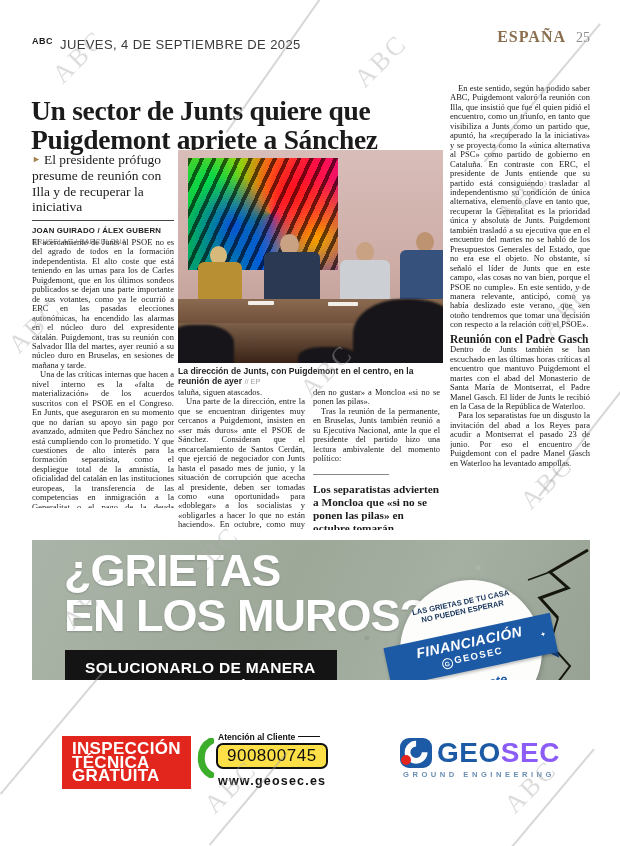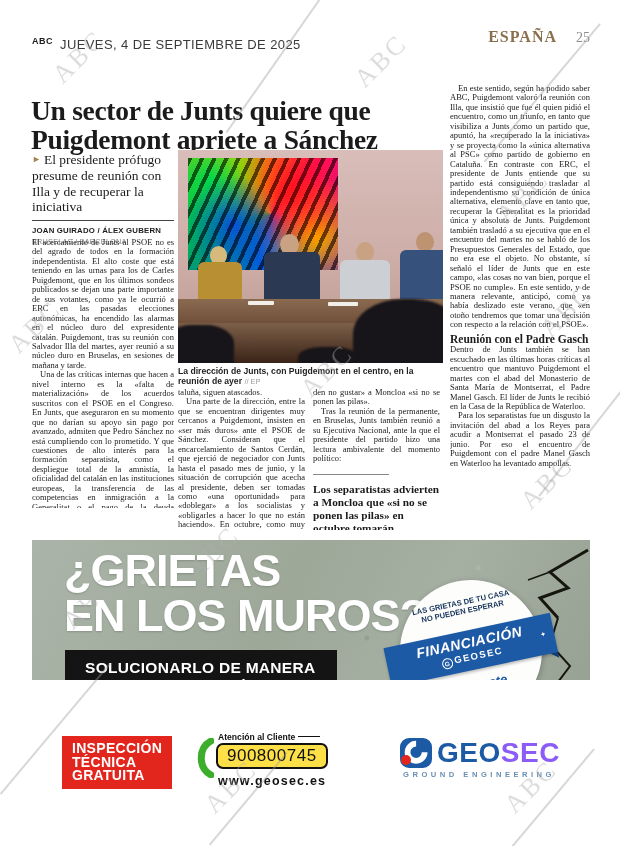--- a/index.html
+++ b/index.html
@@ -9,21 +9,21 @@
   
   .wm{position:absolute;font-family:"Liberation Serif",serif;font-size:26px;letter-spacing:3px;
       color:#aeaeae;opacity:.42;transform:rotate(-45deg);pointer-events:none;white-space:nowrap;}
   .wline{position:absolute;height:1.5px;background:#9a9a9a;opacity:.4;pointer-events:none;}
 
   
   .hdr-brand{position:absolute;left:32px;top:36px;font-family:"Liberation Sans",sans-serif;
              font-size:9px;font-weight:bold;letter-spacing:.5px;}
   .hdr-date{position:absolute;left:60px;top:37px;font-family:"Liberation Sans",sans-serif;
             font-size:13px;color:#3a3a3a;letter-spacing:.4px;}
-  .hdr-right{position:absolute;right:30px;top:28px;display:flex;align-items:baseline;gap:19px;}
+  .hdr-right{position:absolute;right:30px;top:28px;display:flex;align-items:baseline;gap:10px;}
   .hdr-section{font-size:16px;font-weight:bold;letter-spacing:1px;color:#8a6e4d;}
   .hdr-pagenum{font-size:14px;color:#8d8d8d;}
 
   
   .headline{position:absolute;left:31px;top:78px;width:430px;font-size:27.5px;line-height:29px;
             font-weight:bold;letter-spacing:-.3px;}
   .standfirst{position:absolute;left:32px;top:152px;width:146px;font-size:13.5px;line-height:15.8px;
               font-weight:500;}
   .standfirst .arrow{color:#a5824f;font-size:9px;vertical-align:2px;margin-right:3px;}
   .bylinebox{position:absolute;left:32px;top:220px;width:142px;border-top:1px solid #444;padding-top:5px;
@@ -101,21 +101,21 @@
   .rib-geo{font-size:9.5px;font-weight:bold;letter-spacing:1.5px;margin-top:1px;}
   .rib-geo .gicon{display:inline-block;width:9px;height:9px;border:1.4px solid #fff;border-radius:50%;
                   font-size:6.5px;line-height:9px;vertical-align:-1px;margin-right:2px;letter-spacing:0;}
   .rib-star{position:absolute;right:8px;top:16px;font-size:7px;color:#fff;}
   .stk-cta{position:absolute;left:0;right:0;top:98px;font-size:13px;font-weight:bold;
            font-style:italic;color:#1d5aa6;}
 
   .ad-strip{position:absolute;left:0;top:188px;width:558px;height:64px;background:#fff;
             font-family:"Liberation Sans",sans-serif;}
   .offerbox{position:absolute;left:30px;top:8px;background:#e3261d;color:#fff;padding:6px 10px;
-            font-size:14px;line-height:13.5px;font-weight:bold;white-space:pre-line;letter-spacing:.3px;}
+            font-size:17px;line-height:13.5px;font-weight:bold;white-space:pre-line;letter-spacing:.3px;}
   .phonegrp{position:absolute;left:160px;top:4px;}
   .phone-ic{position:absolute;left:0;top:6px;}
   .ph-label{position:absolute;left:26px;top:0;font-size:8.6px;font-weight:bold;color:#111;white-space:nowrap;}
   .ph-label::after{content:"";display:inline-block;width:22px;height:1.5px;background:#111;
                    vertical-align:3px;margin-left:3px;}
   .ph-num{position:absolute;left:24px;top:11px;border:2px solid #111;border-radius:7px;background:#fde047;
           padding:1px 9px;font-size:17px;font-weight:normal;letter-spacing:.5px;color:#111;}
   .ph-web{position:absolute;left:26px;top:42px;font-size:12.5px;font-weight:bold;letter-spacing:1.2px;color:#111;}
   .logogrp{position:absolute;right:16px;top:10px;width:190px;text-align:center;}
   .logo-row{display:flex;align-items:center;justify-content:center;gap:5px;}

